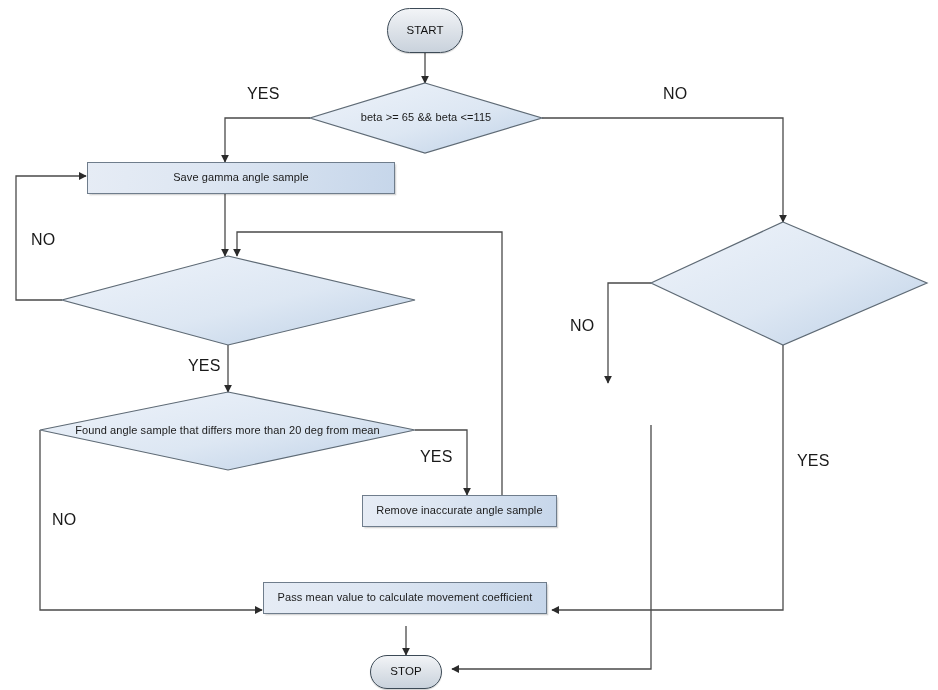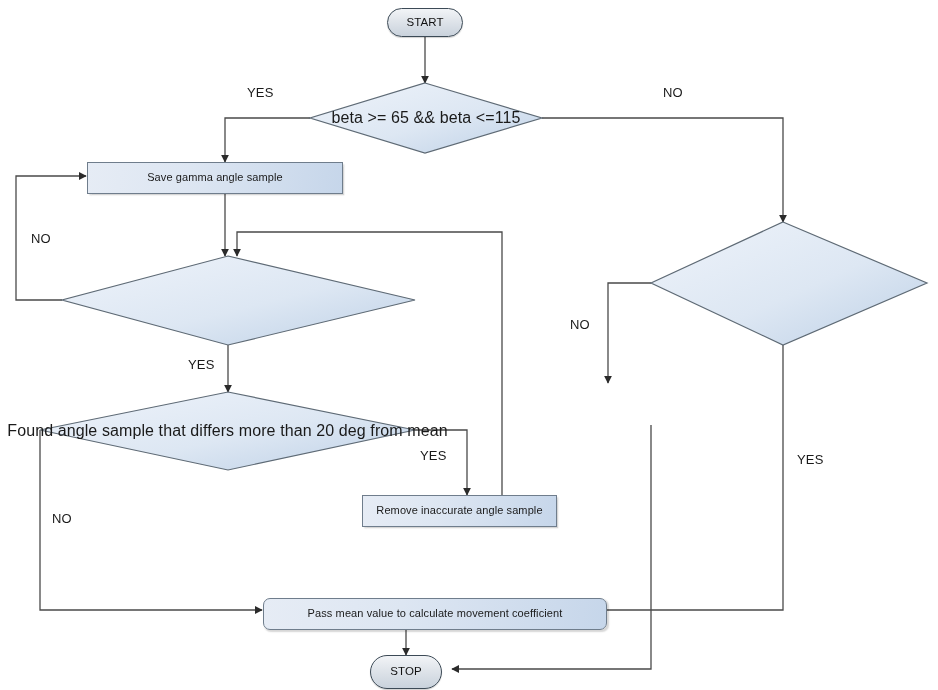--- a/index.html
+++ b/index.html
@@ -53,25 +53,25 @@
     box-shadow: 1.5px 1.5px 1.5px rgba(0,0,0,0.16);
   }
   
   .decision {
     background: transparent;
     border: none;
   }
   .decision .dlabel {
     position: relative;
     z-index: 3;
-    font-size: 16px;
+    font-size: 11px;
   }
   .edge-label {
     position: absolute;
-    font-size: 13px;
+    font-size: 16px;
     color: #1a1a1a;
     white-space: nowrap;
     letter-spacing: 0.2px;
   }
 </style>
 </head>
 <body>
 
 <div id="canvas">
 
@@ -121,44 +121,44 @@
       <polygon points="425,83 542,118 425,153 310,118"></polygon>
 
       <polygon points="228,256 415,300 228,345 62,300"></polygon>
 
       <polygon points="783,222 927,283 783,345 651,283"></polygon>
 
       <polygon points="228,392 415,430 228,470 40,430"></polygon>
     </g>
   </svg>
 
-  <div class="node terminator" style="left:387px; top:8px; width:76px; height:29px;">
+  <div class="node terminator" style="left:387px; top:8px; width:76px; height:45px;">
     <span>START</span>
   </div>
 
   <div class="node decision" style="left:310px; top:83px; width:232px; height:70px;">
     <span class="dlabel">beta &gt;= 65 &amp;&amp; beta &lt;=115</span>
   </div>
 
-  <div class="node process" style="left:87px; top:162px; width:256px; height:32px;">
+  <div class="node process" style="left:87px; top:162px; width:308px; height:32px;">
     <span>Save gamma angle sample</span>
   </div>
 
 
 
   <div class="node decision" style="left:40px; top:392px; width:375px; height:78px;text-align:center;">
     <span class="dlabel">Found angle sample that differs more than 20 deg from mean</span>
   </div>
 
   <div class="node process" style="left:362px; top:495px; width:195px; height:32px;">
     <span>Remove inaccurate angle sample</span>
   </div>
 
 
-  <div class="node process" style="left:263px; top:598px; width:344px; height:32px;border-radius:7px;">
+  <div class="node process" style="left:263px; top:582px; width:284px; height:32px;">
     <span>Pass mean value to calculate movement coefficient</span>
   </div>
 
   <div class="node terminator" style="left:370px; top:655px; width:72px; height:34px;">
     <span>STOP</span>
   </div>
 
   <div class="edge-label" style="left:247px; top:85px;">YES</div>
 
   <div class="edge-label" style="left:663px; top:85px;">NO</div>

